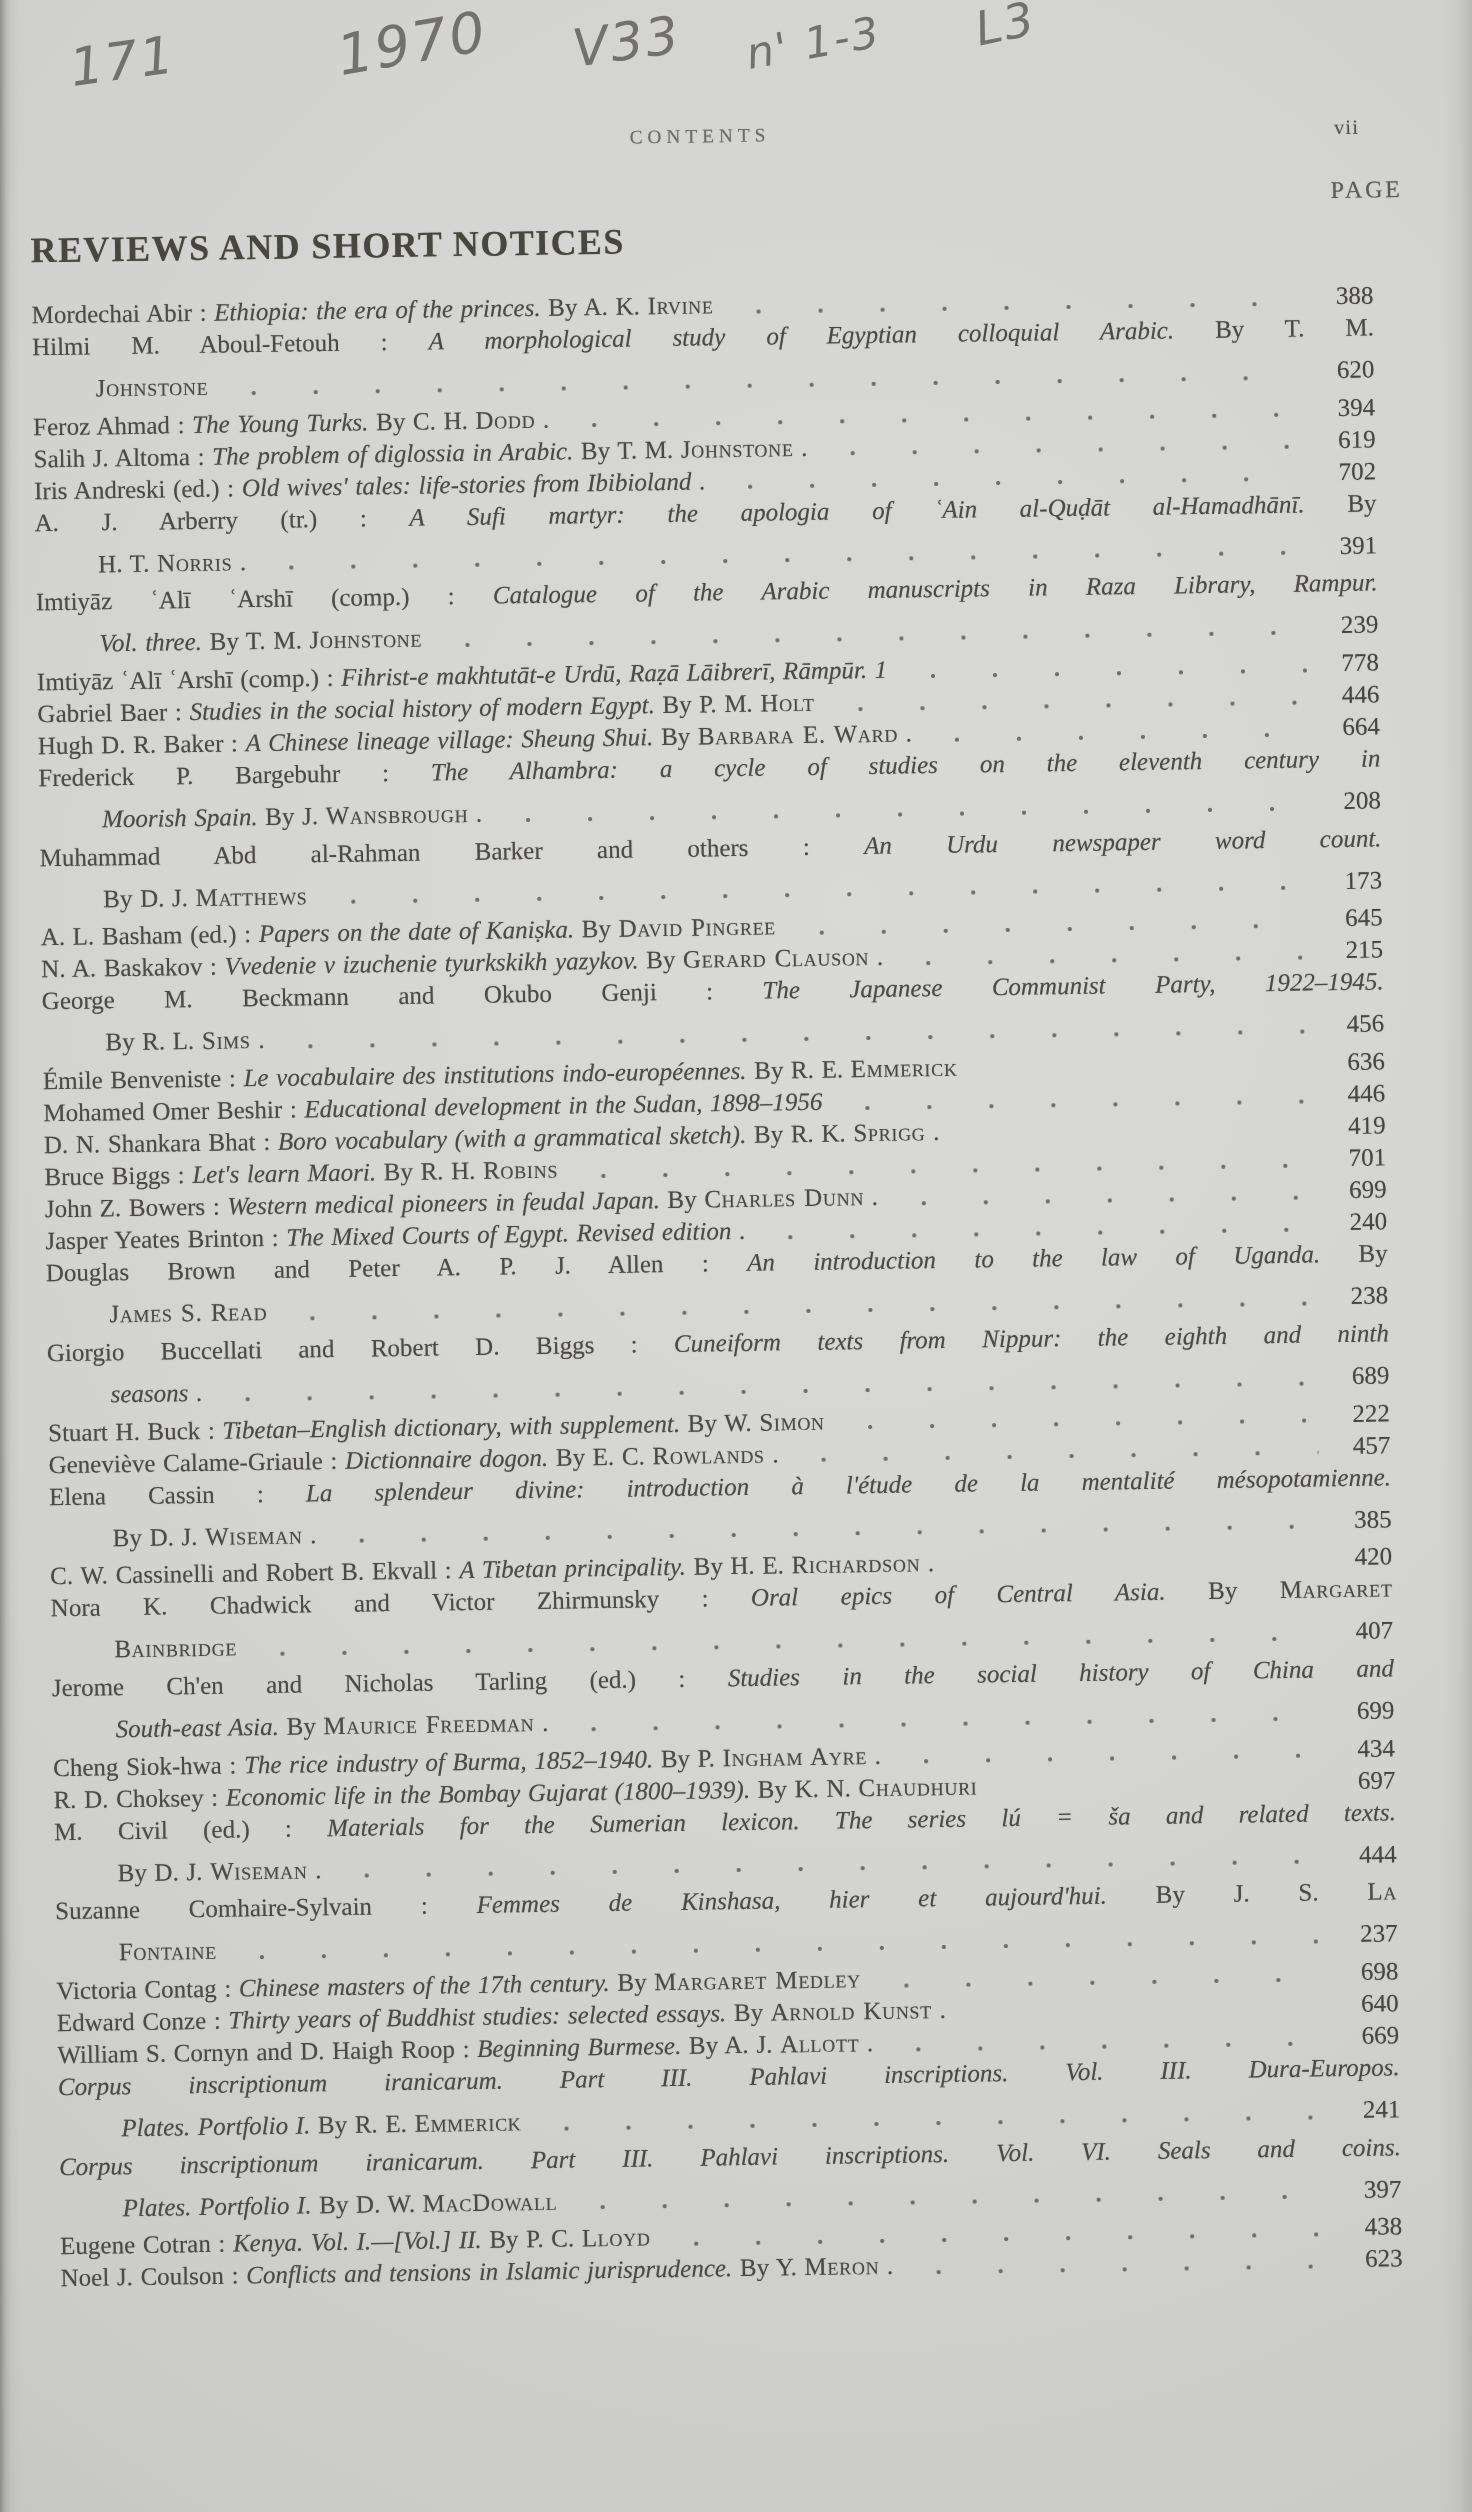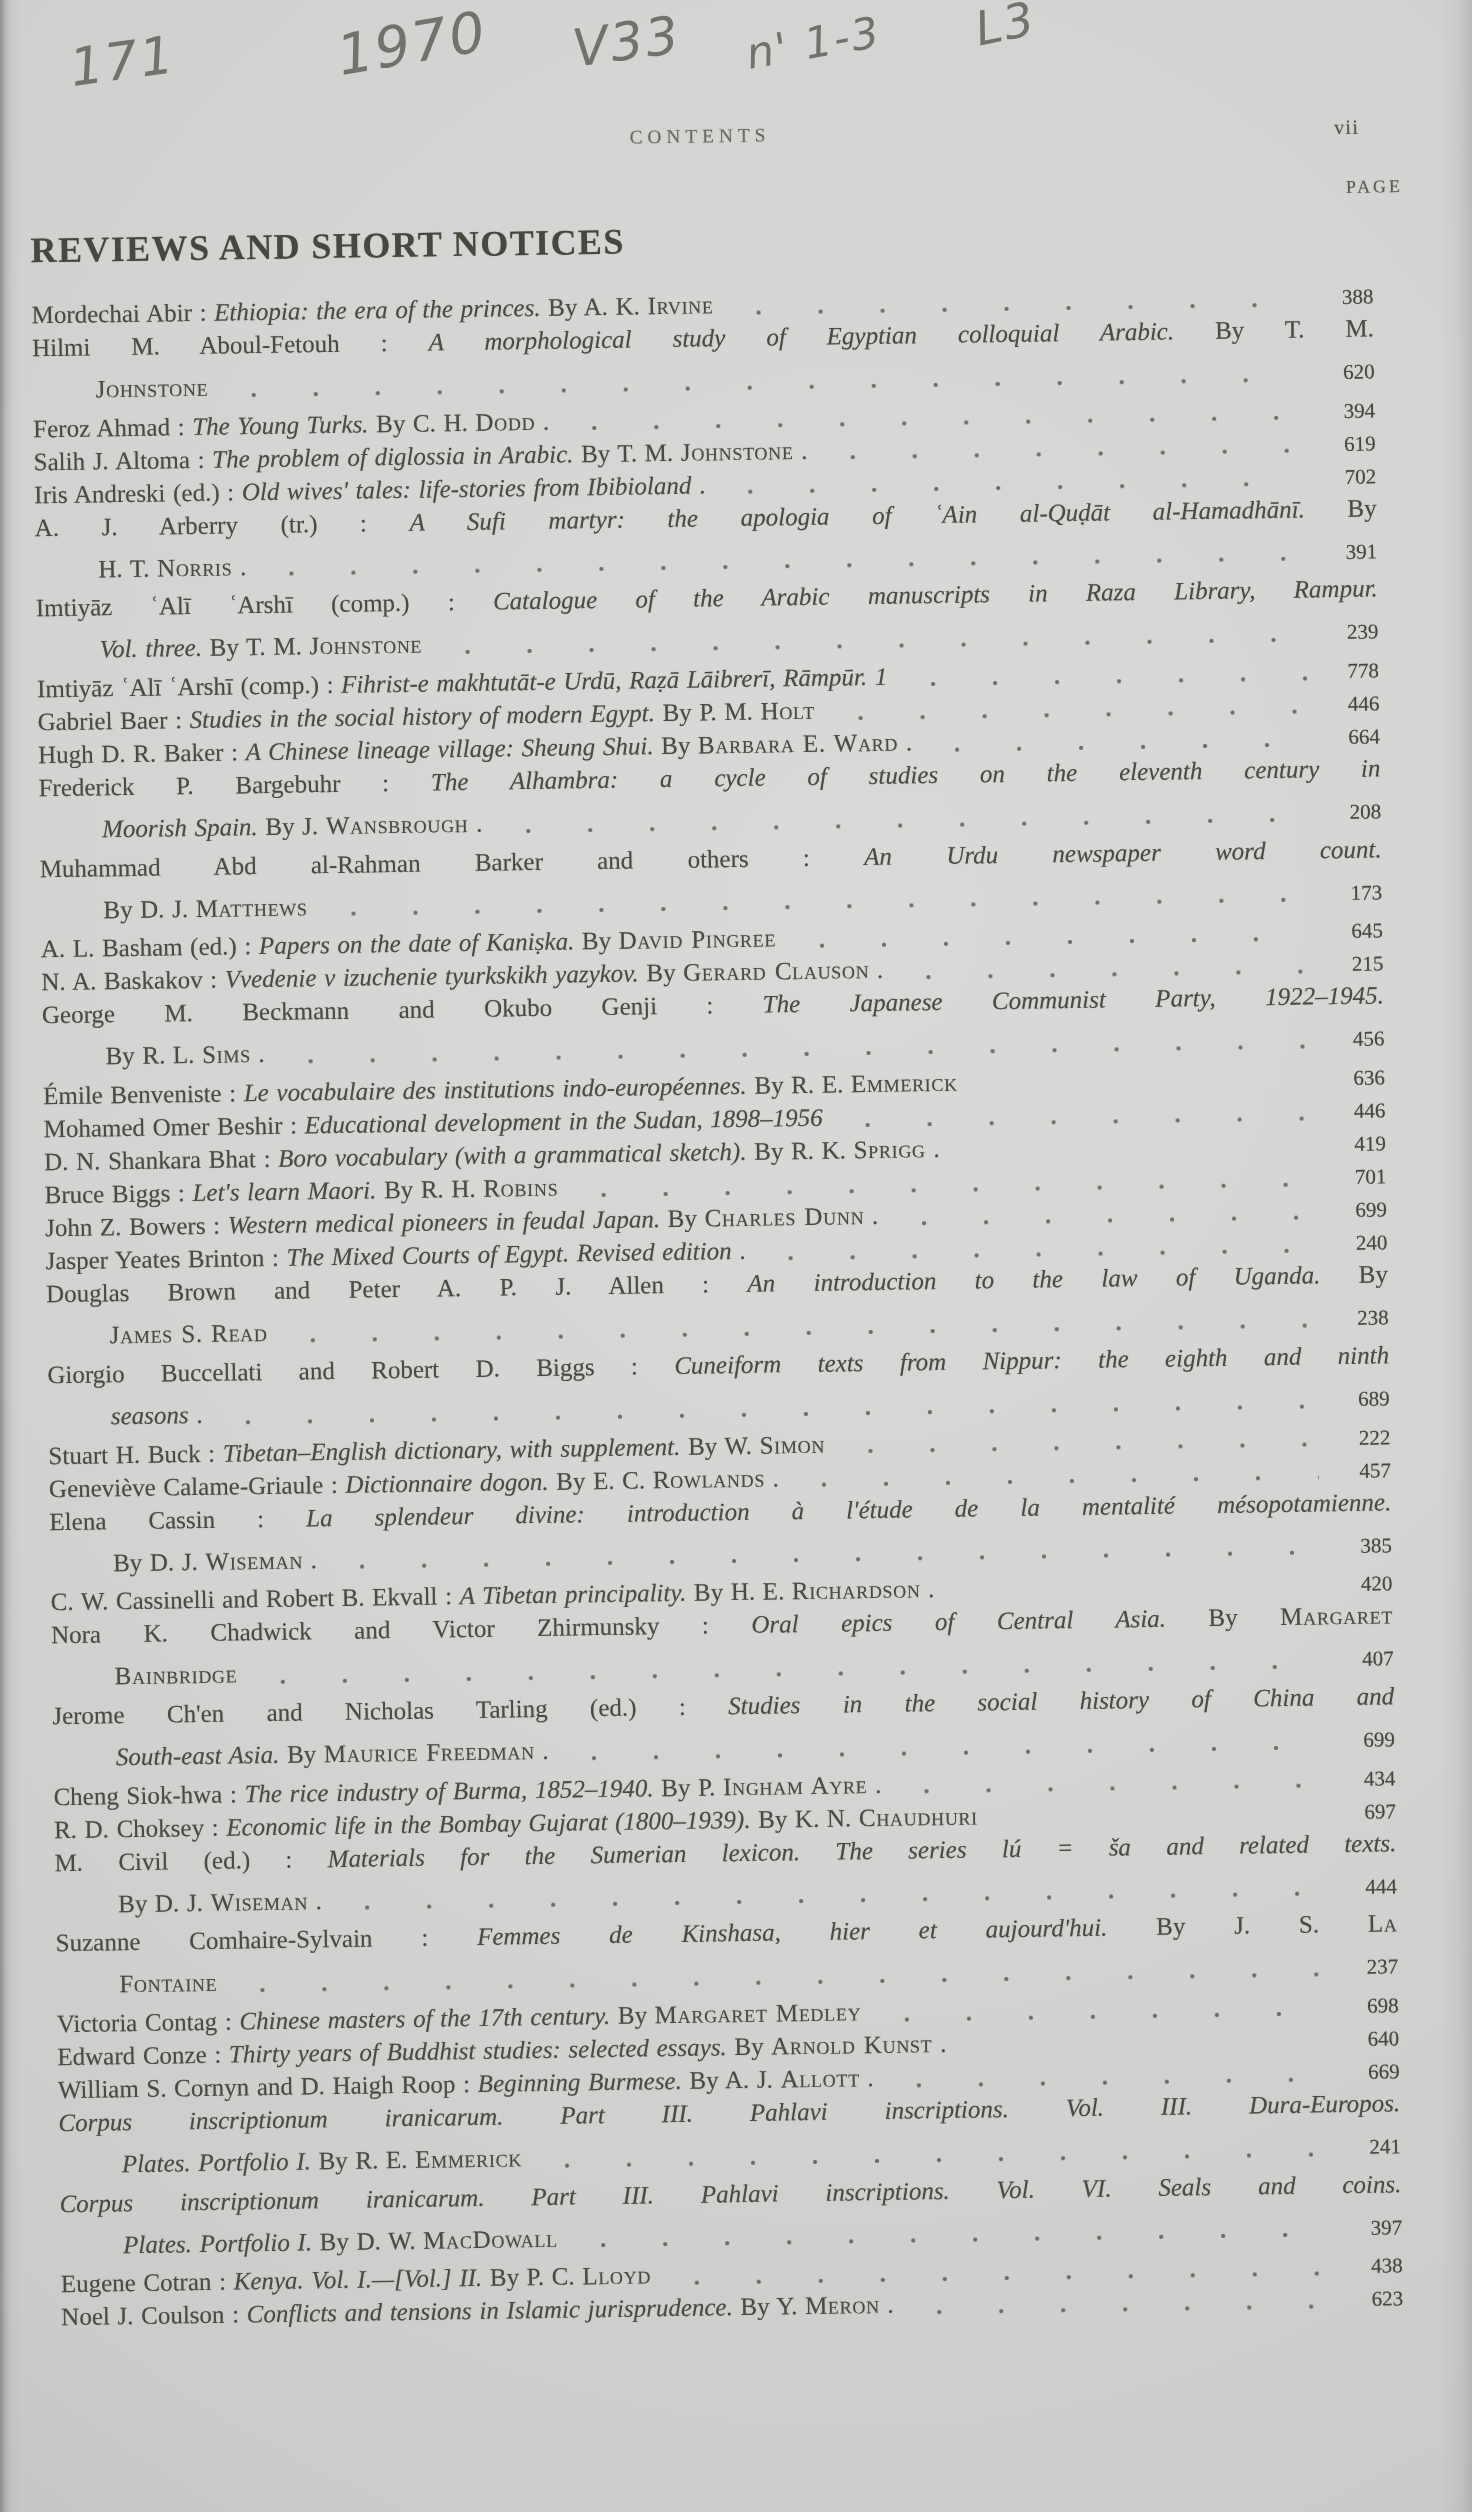--- a/index.html
+++ b/index.html
@@ -42,21 +42,21 @@
     font-size:19.3px;letter-spacing:5px;color:#6c6b68;
     text-shadow:0 0 1.1px rgba(108,107,104,.5);
   }
   .folio{
     position:absolute;right:11.5px;top:0;
     font-size:20px;color:#55544f;letter-spacing:1.4px;
     text-shadow:0 0 1.1px rgba(85,84,79,.5);
   }
   .pagelabel{
     position:absolute;right:54px;top:186px;
-    font-size:18px;letter-spacing:2.9px;color:#5c5b58;
+    font-size:24px;letter-spacing:2.9px;color:#5c5b58;
     text-shadow:0 0 1.1px rgba(92,91,88,.5);
   }
   h1.secthead{
     position:absolute;left:45px;top:219px;margin:0;
     font-size:36px;font-weight:700;letter-spacing:1.4px;color:#48473f;
     text-shadow:0 0 1.1px rgba(72,71,63,.45);
     font-family:"Liberation Serif","DejaVu Serif",serif;
   }
   
   #toc{position:absolute;left:45px;top:289px;width:1342px;color:#4b4a46;}
@@ -70,21 +70,21 @@
   .line.indent{padding-left:63px;margin-top:10px;margin-bottom:5.7px;}
   .i{font-style:italic;}
   .c{font-variant:small-caps;letter-spacing:0.7px;}
   .leader{
     flex:1 1 21.5px;min-width:0;align-self:flex-end;height:10px;
     margin:0 10px 4.3px 14.3px;
     background-image:radial-gradient(circle, rgba(72,70,66,.72) 1.7px, rgba(72,70,66,0) 2.4px);
     background-size:62px 10px;background-repeat:repeat-x;background-position:left center;
   }
   .leader.plain{background:none;}
-  .pg{flex:0 0 62px;text-align:right;font-size:21px;color:#474642;}
+  .pg{flex:0 0 62px;text-align:right;font-size:25px;color:#474642;}
 </style>
 </head>
 <body>
 
 <div class="page">
   <div class="edge-left"></div>
   <div class="edge-right"></div>
 
   <div class="tilt">
 

